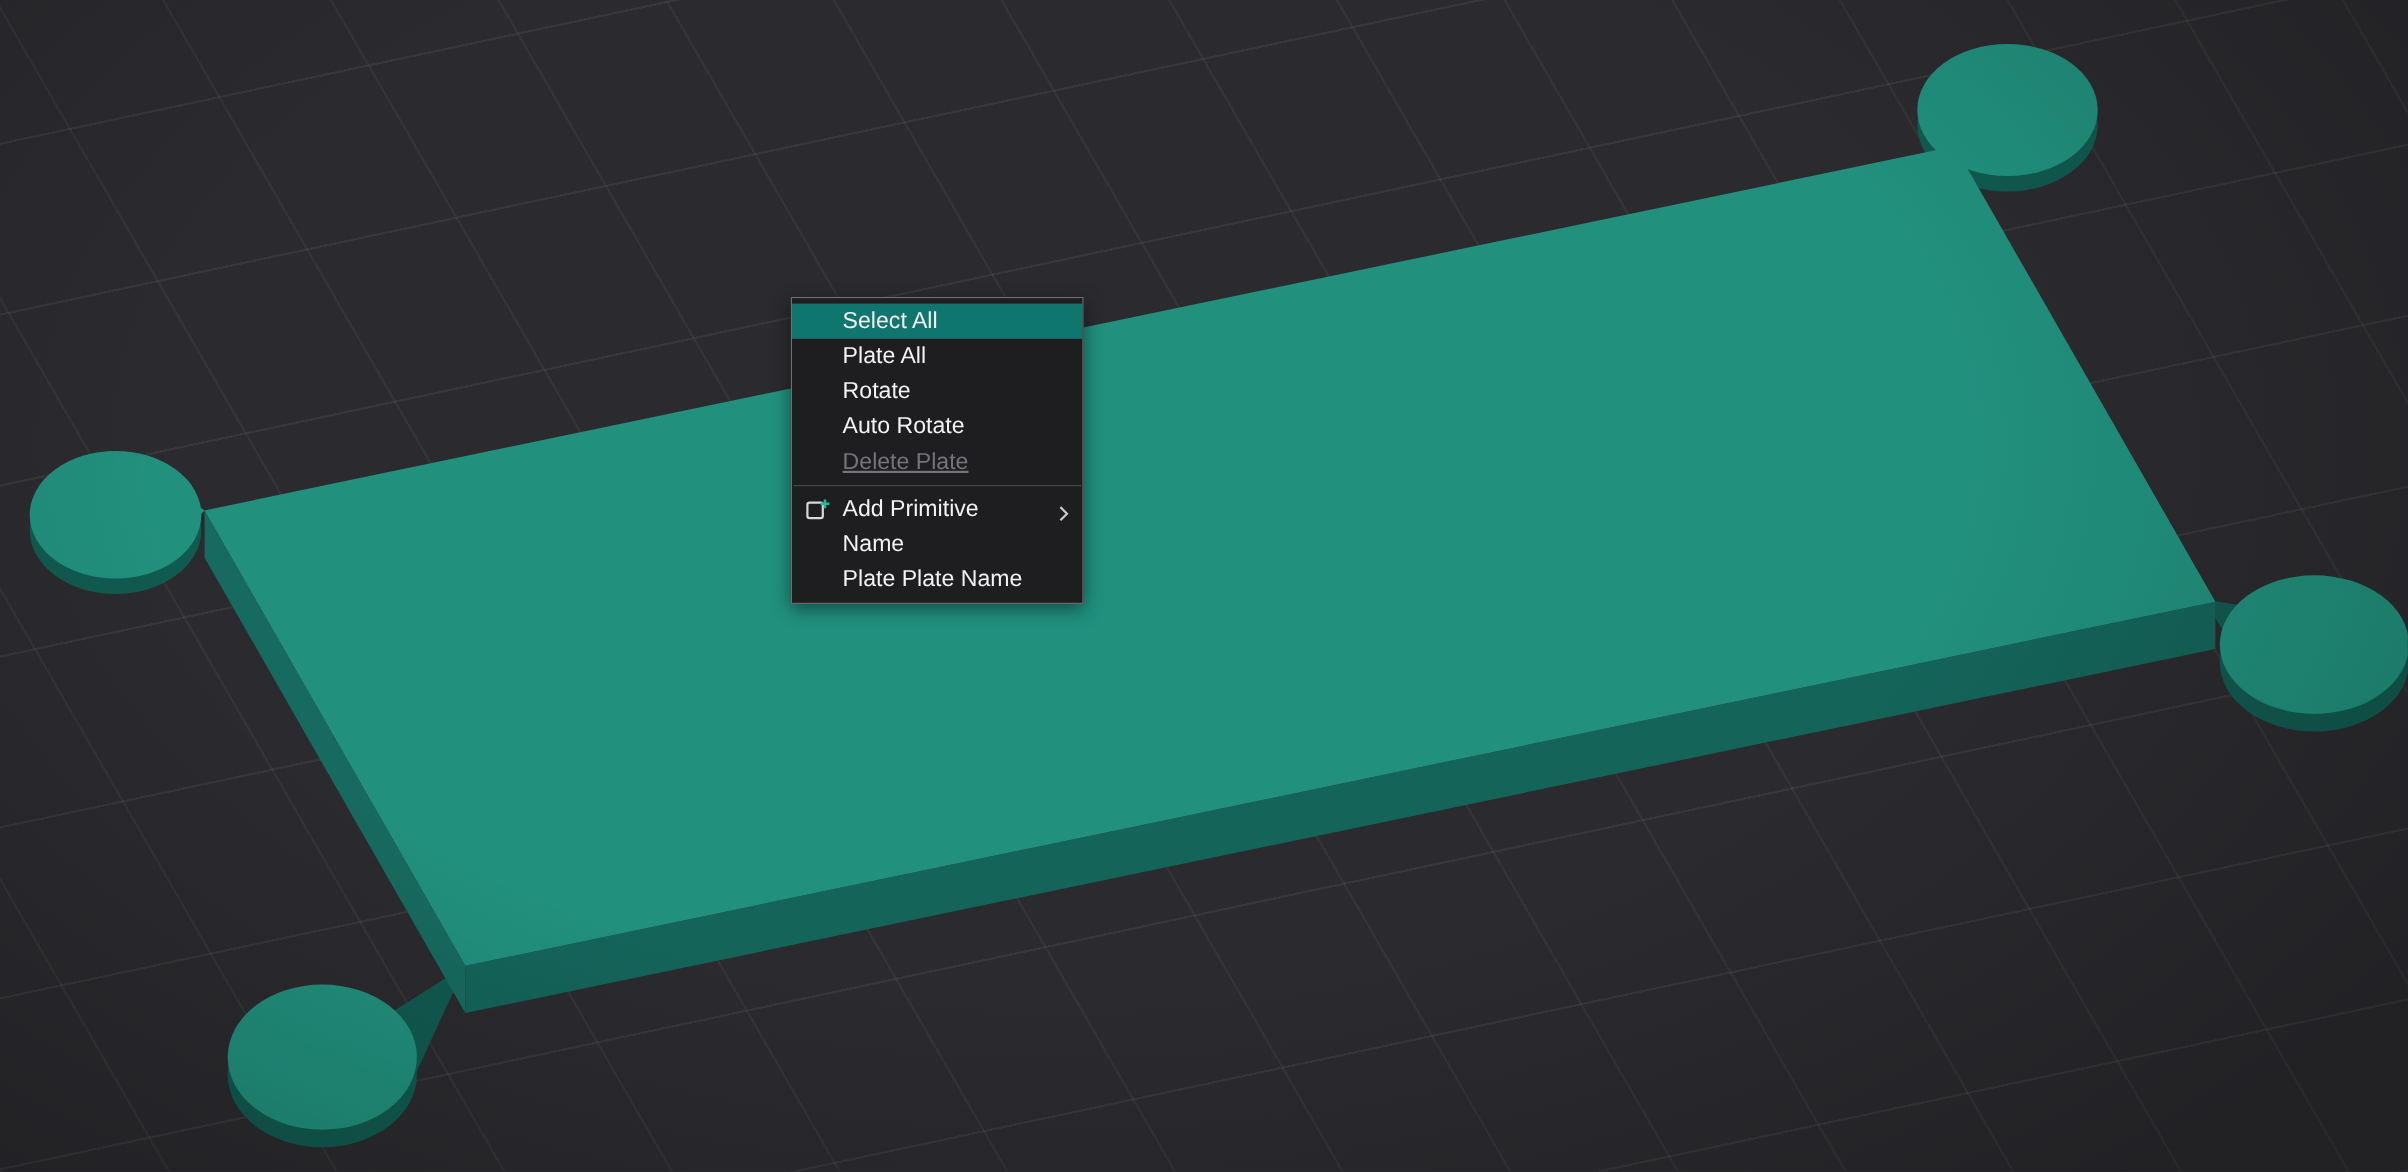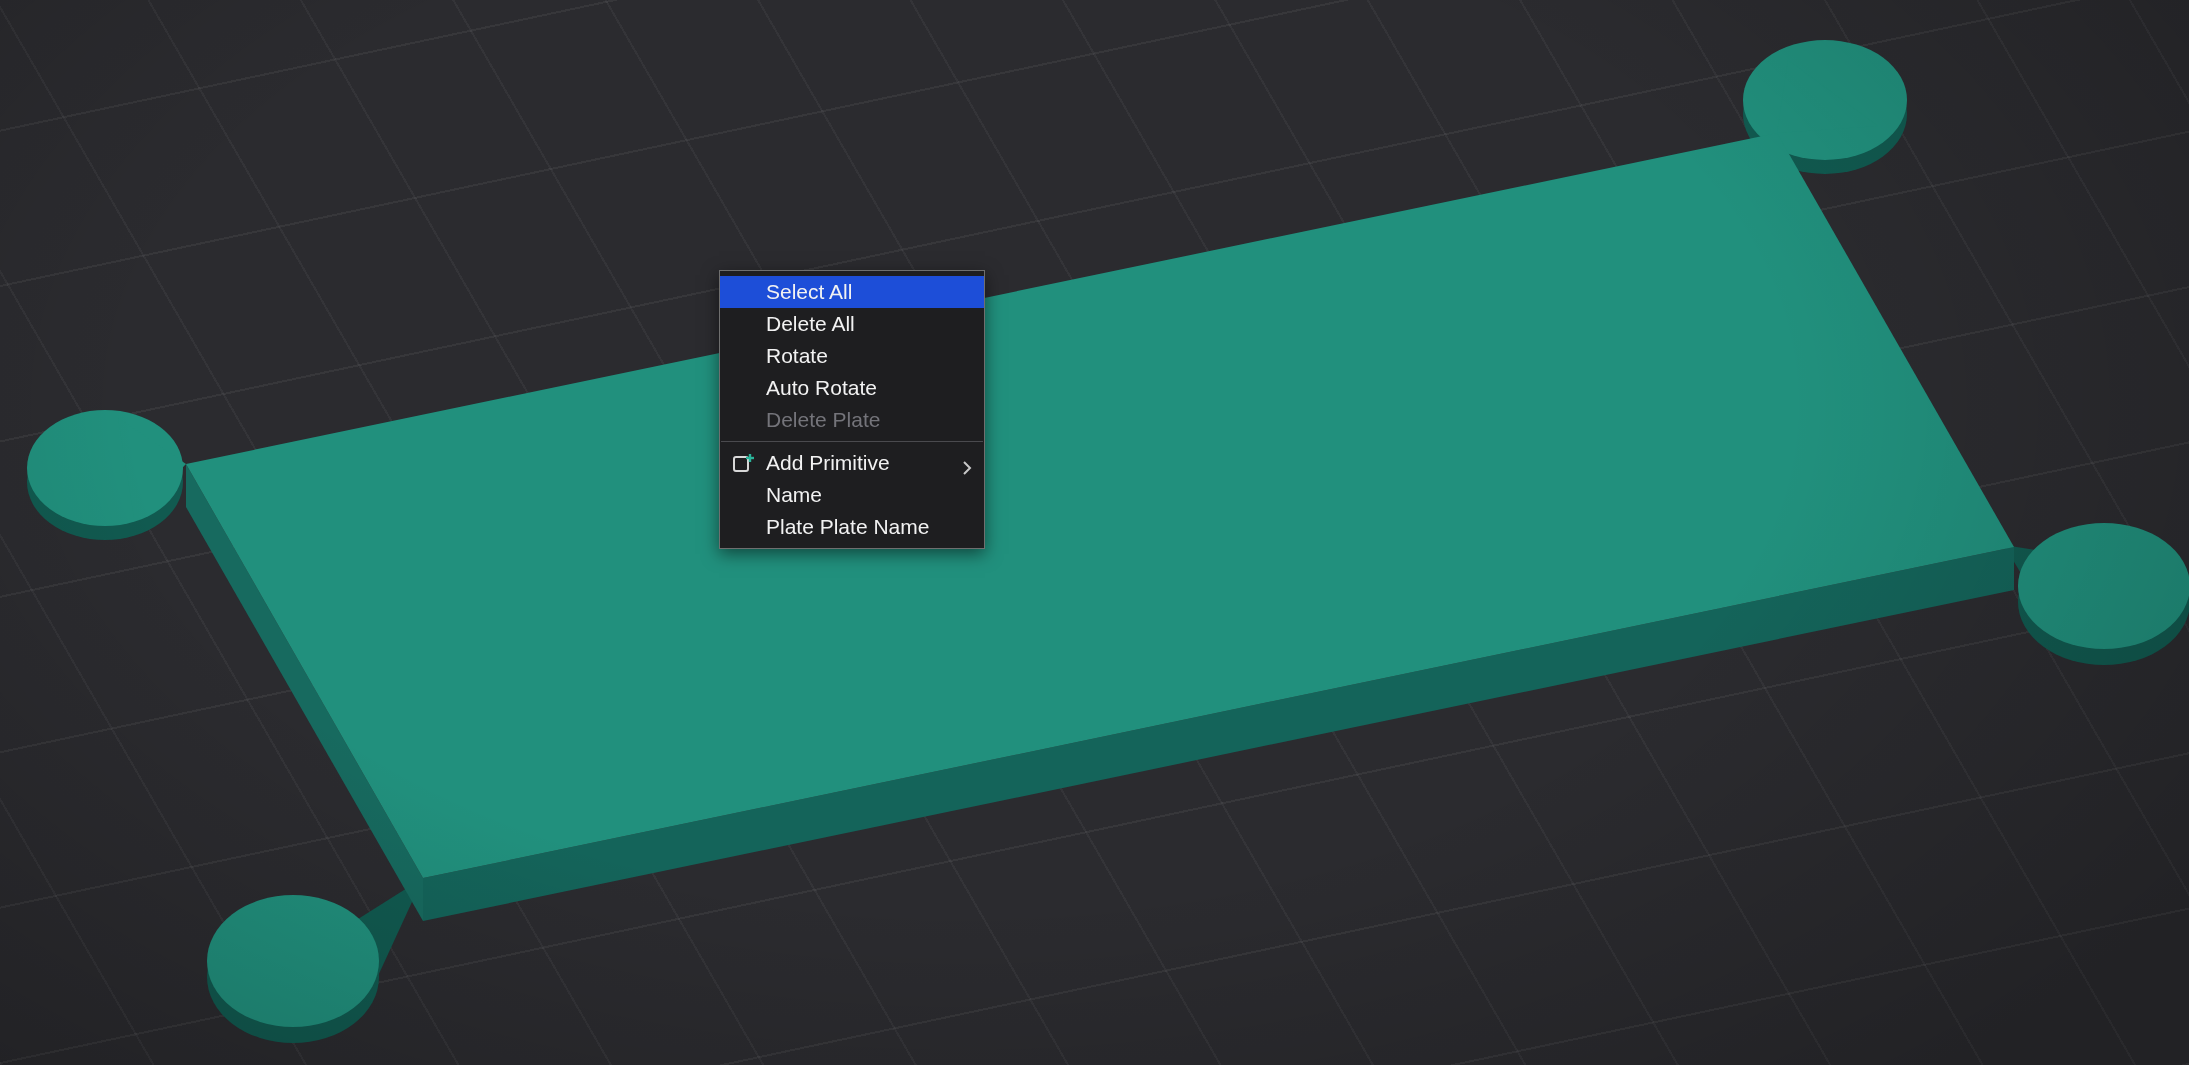--- a/index.html
+++ b/index.html
@@ -45,22 +45,22 @@
     z-index: 10;
     user-select: none;
   }
   .menu-item {
     position: relative;
     height: 32px; line-height: 32px;
     padding-left: 46px;
     white-space: nowrap;
     cursor: default;
   }
-  .menu-item.highlighted { background: #1d4ed8; }
-  .menu-item.disabled    { color: #74747a; }
+  .menu-item.highlighted { background: #0f766e; }
+  .menu-item.disabled    { color: #74747a; text-decoration: underline; }
   .menu-sep {
     height: 1px; background: #4a4a4e;
     margin: 5px 1px;
   }
   .mi-icon {
     position: absolute; left: 12px; top: 5px;
     width: 24px; height: 24px;
   }
   .mi-caret {
     position: absolute; right: 8px; top: 7px;
@@ -100,21 +100,21 @@
 
   <div class="vignette"></div>
 
   <div class="context-menu">
 
     <div class="menu-item highlighted">
       <span>Select All</span>
     </div>
 
     <div class="menu-item">
-      <span>Delete All</span>
+      <span>Plate All</span>
     </div>
 
     <div class="menu-item">
       <span>Rotate</span>
     </div>
 
     <div class="menu-item">
       <span>Auto Rotate</span>
     </div>
 

